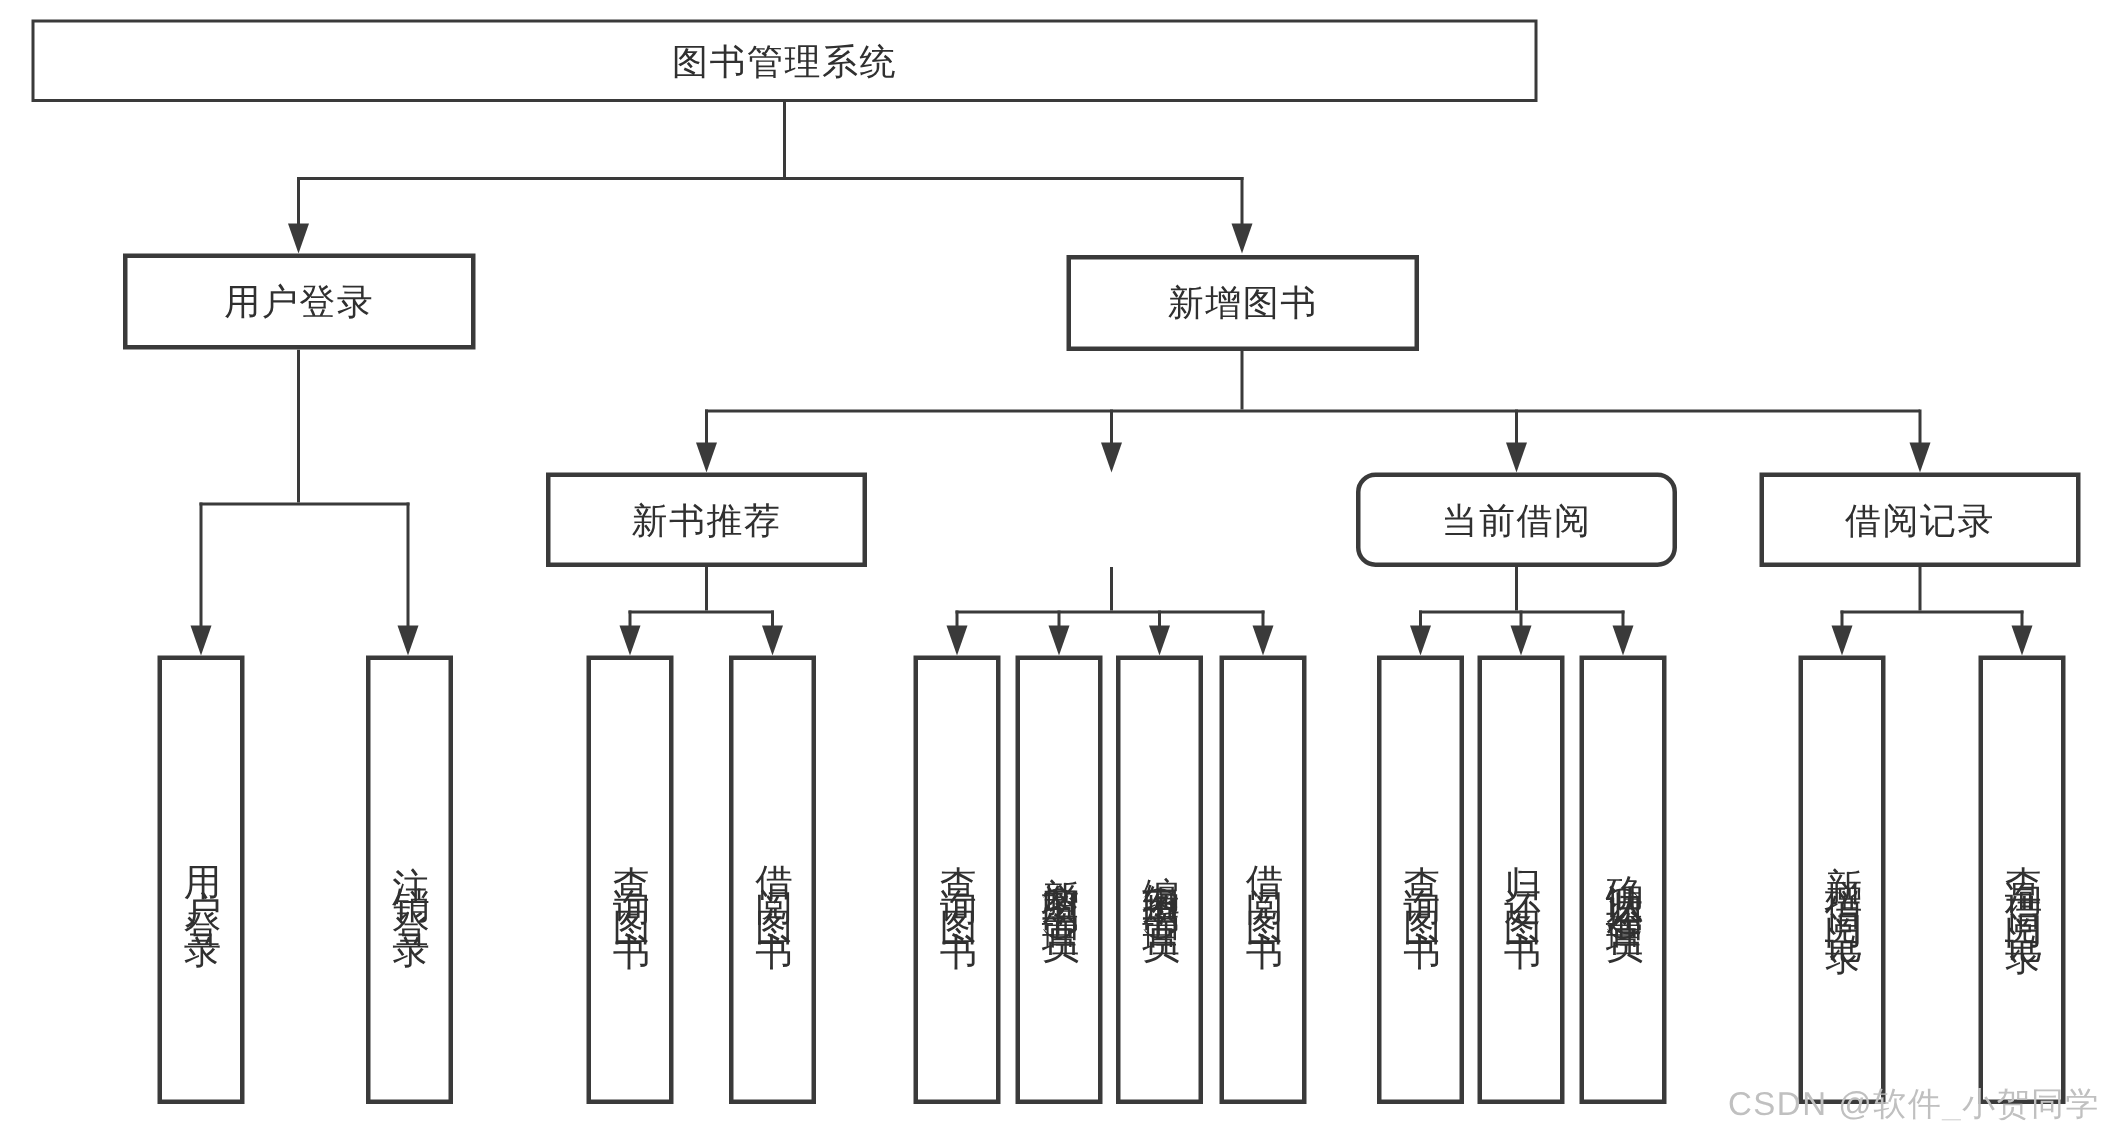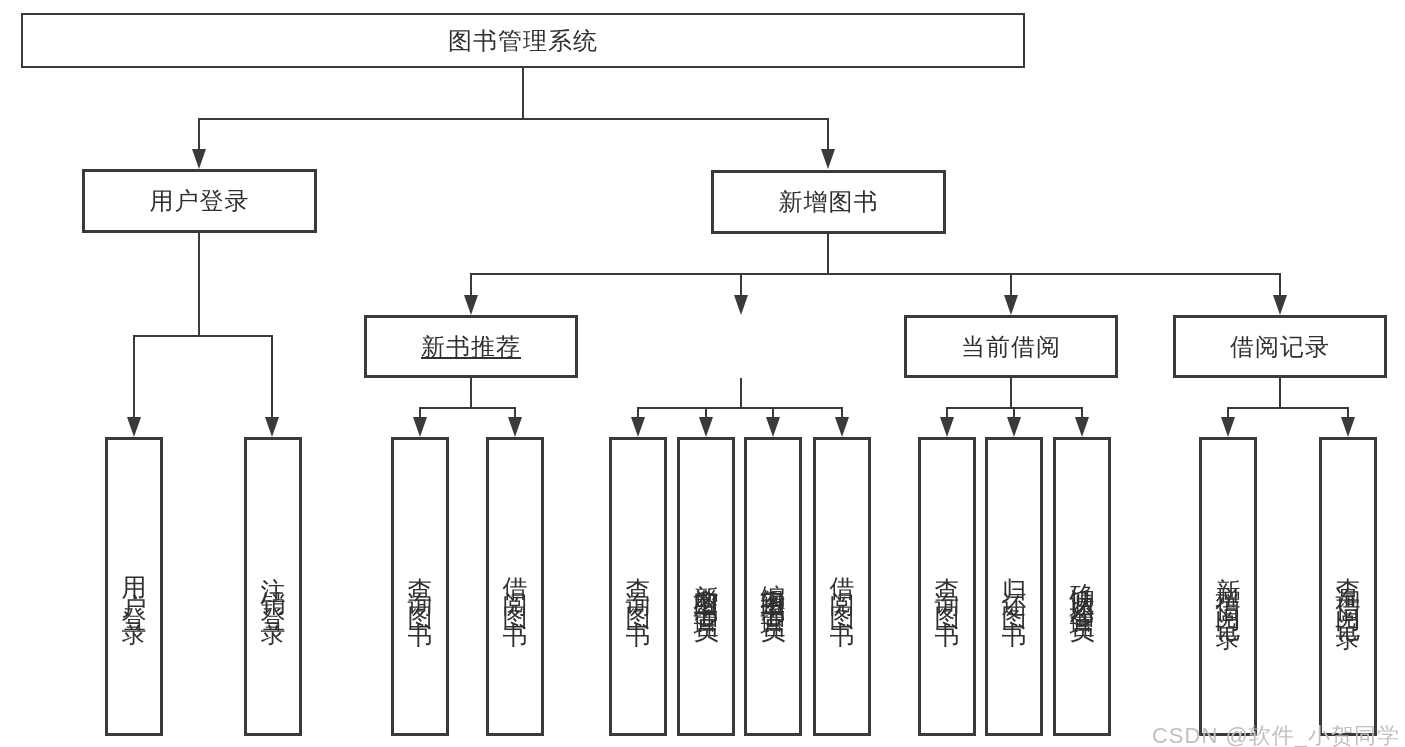--- a/index.html
+++ b/index.html
@@ -65,24 +65,24 @@
   <div class="hl" style="left:470px;top:273px;width:810px;"></div>
   <div class="vl" style="left:470px;top:273px;height:24px;"></div>
   <div class="ah" style="left:464px;top:295px;"></div>
   <div class="vl" style="left:740px;top:273px;height:24px;"></div>
   <div class="ah" style="left:734px;top:295px;"></div>
   <div class="vl" style="left:1010px;top:273px;height:24px;"></div>
   <div class="ah" style="left:1004px;top:295px;"></div>
   <div class="vl" style="left:1279px;top:273px;height:24px;"></div>
   <div class="ah" style="left:1273px;top:295px;"></div>
 
-  <div class="box h" style="left:364px;top:315px;width:214px;height:63px;text-decoration:underline;">
+  <div class="box h" style="left:364px;top:315px;width:214px;height:63px;">
     <span class="label">新书推荐</span>
   </div>
-  <div class="box h" style="left:904px;top:315px;width:214px;height:63px;">
+  <div class="box h" style="left:904px;top:315px;width:214px;height:63px;border-radius:13px;">
     <span class="label">当前借阅</span>
   </div>
   <div class="box h" style="left:1173px;top:315px;width:214px;height:63px;">
     <span class="label">借阅记录</span>
   </div>
 
   <div class="vl" style="left:470px;top:378px;height:29px;"></div>
   <div class="hl" style="left:419px;top:407px;width:97px;"></div>
   <div class="vl" style="left:419px;top:407px;height:12px;"></div>
   <div class="ah" style="left:413px;top:417px;"></div>

